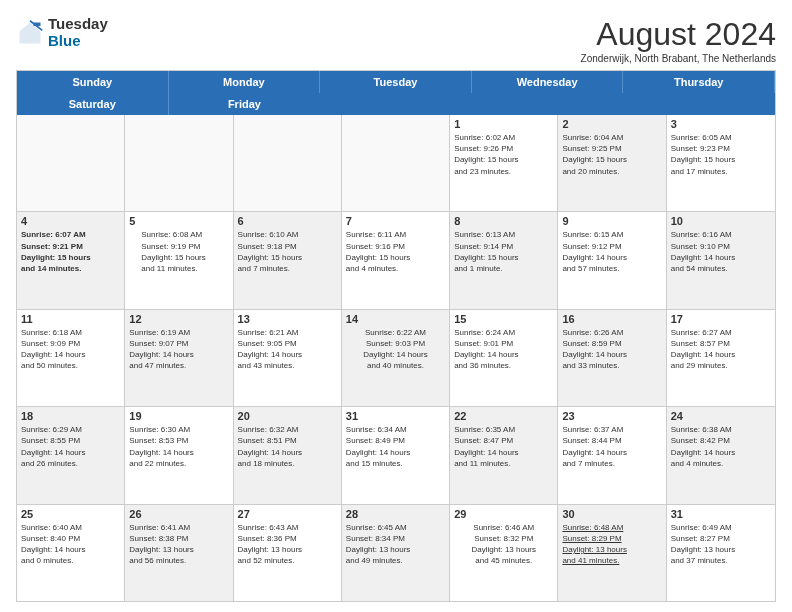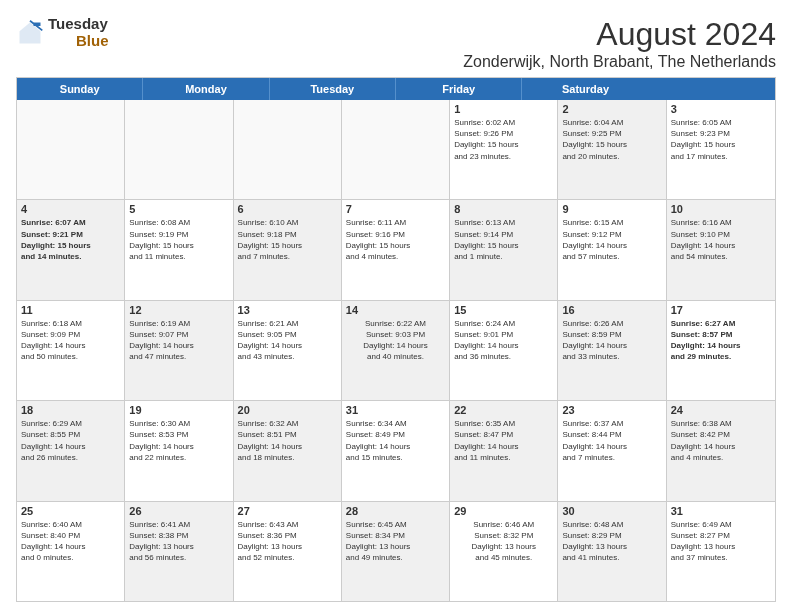--- a/index.html
+++ b/index.html
@@ -34,48 +34,47 @@
       line-height: 1.1;
     }
     .logo-general {
       font-size: 15px;
       font-weight: bold;
       color: #333;
     }
     .logo-blue {
       font-size: 15px;
       font-weight: bold;
-      color: #a16207;
-      margin-left: 28px;
+      color: #0369a1;
     }
     .logo-icon {
       width: 28px;
       height: 28px;
     }
     .title-block {
       text-align: right;
     }
     .title-month {
       font-size: 32px;
       color: #333;
       font-weight: normal;
     }
     .title-location {
-      font-size: 16px;
+      font-size: 10px;
       color: #333;
     }
     .calendar {
       flex: 1;
       display: flex;
       flex-direction: column;
       border: 1px solid #ccc;
     }
     .cal-header-row {
       display: grid;
-      grid-template-columns: repeat(6, 1fr);
+      grid-template-columns: repeat(5, 1fr);
       background: #2a6eb5;
     }
     .cal-header-cell {
       color: #fff;
       font-size: 11px;
       font-weight: bold;
       text-align: center;
       padding: 5px 2px;
       border-right: 1px solid #5590cc;
     }
@@ -136,22 +135,24 @@
       <div class="title-month">August 2024</div>
       <div class="title-location">Zonderwijk, North Brabant, The Netherlands</div>
     </div>
   </div>
 
   <div class="calendar">
     <div class="cal-header-row">
     <div class="cal-header-cell">Sunday</div>
         <div class="cal-header-cell">Monday</div>
         <div class="cal-header-cell">Tuesday</div>
+        <div class="cal-header-cell">Wednesday</div>
+        <div class="cal-header-cell">Thursday</div>
+        <div class="cal-header-cell">Saturday</div>
         <div class="cal-header-cell">Friday</div>
-        <div class="cal-header-cell">Saturday</div>
       </div>
     <div class="cal-body">
     <div class="cal-row">
           <div class="cal-cell empty"></div>
           <div class="cal-cell empty"></div>
           <div class="cal-cell empty"></div>
           <div class="cal-cell empty"></div>
           <div class="cal-cell">
             <span class="day-num">1</span>
             <div class="cell-text" style="white-space: pre-line;">Sunrise: 6:02 AM
@@ -177,21 +178,21 @@
         <div class="cal-row">
           <div class="cal-cell shaded">
             <span class="day-num">4</span>
             <div class="cell-text" style="white-space: pre-line; font-weight: bold;">Sunrise: 6:07 AM
 Sunset: 9:21 PM
 Daylight: 15 hours
 and 14 minutes.</div>
           </div>
           <div class="cal-cell">
             <span class="day-num">5</span>
-            <div class="cell-text" style="white-space: pre-line;">Sunrise: 6:08 AM
+            <div class="cell-text" style="white-space: pre-line; margin-left: 12px;">Sunrise: 6:08 AM
 Sunset: 9:19 PM
 Daylight: 15 hours
 and 11 minutes.</div>
           </div>
           <div class="cal-cell shaded">
             <span class="day-num">6</span>
             <div class="cell-text" style="white-space: pre-line;">Sunrise: 6:10 AM
 Sunset: 9:18 PM
 Daylight: 15 hours
 and 7 minutes.</div>
@@ -263,21 +264,21 @@
           </div>
           <div class="cal-cell shaded">
             <span class="day-num">16</span>
             <div class="cell-text" style="white-space: pre-line;">Sunrise: 6:26 AM
 Sunset: 8:59 PM
 Daylight: 14 hours
 and 33 minutes.</div>
           </div>
           <div class="cal-cell">
             <span class="day-num">17</span>
-            <div class="cell-text" style="white-space: pre-line; font-weight: bold;">Sunrise: 6:27 AM
+            <div class="cell-text" style="white-space: pre-line;">Sunrise: 6:27 AM
 Sunset: 8:57 PM
 Daylight: 14 hours
 and 29 minutes.</div>
           </div>
         </div>
         <div class="cal-row">
           <div class="cal-cell shaded">
             <span class="day-num">18</span>
             <div class="cell-text" style="white-space: pre-line;">Sunrise: 6:29 AM
 Sunset: 8:55 PM
@@ -358,21 +359,21 @@
           </div>
           <div class="cal-cell">
             <span class="day-num">29</span>
             <div class="cell-text" style="white-space: pre-line; text-align: center;">Sunrise: 6:46 AM
 Sunset: 8:32 PM
 Daylight: 13 hours
 and 45 minutes.</div>
           </div>
           <div class="cal-cell shaded">
             <span class="day-num">30</span>
-            <div class="cell-text" style="white-space: pre-line;">Sunrise: 6:48 AM
+            <div class="cell-text" style="white-space: pre-line; text-decoration: underline;">Sunrise: 6:48 AM
 Sunset: 8:29 PM
 Daylight: 13 hours
 and 41 minutes.</div>
           </div>
           <div class="cal-cell">
             <span class="day-num">31</span>
             <div class="cell-text" style="white-space: pre-line;">Sunrise: 6:49 AM
 Sunset: 8:27 PM
 Daylight: 13 hours
 and 37 minutes.</div>

